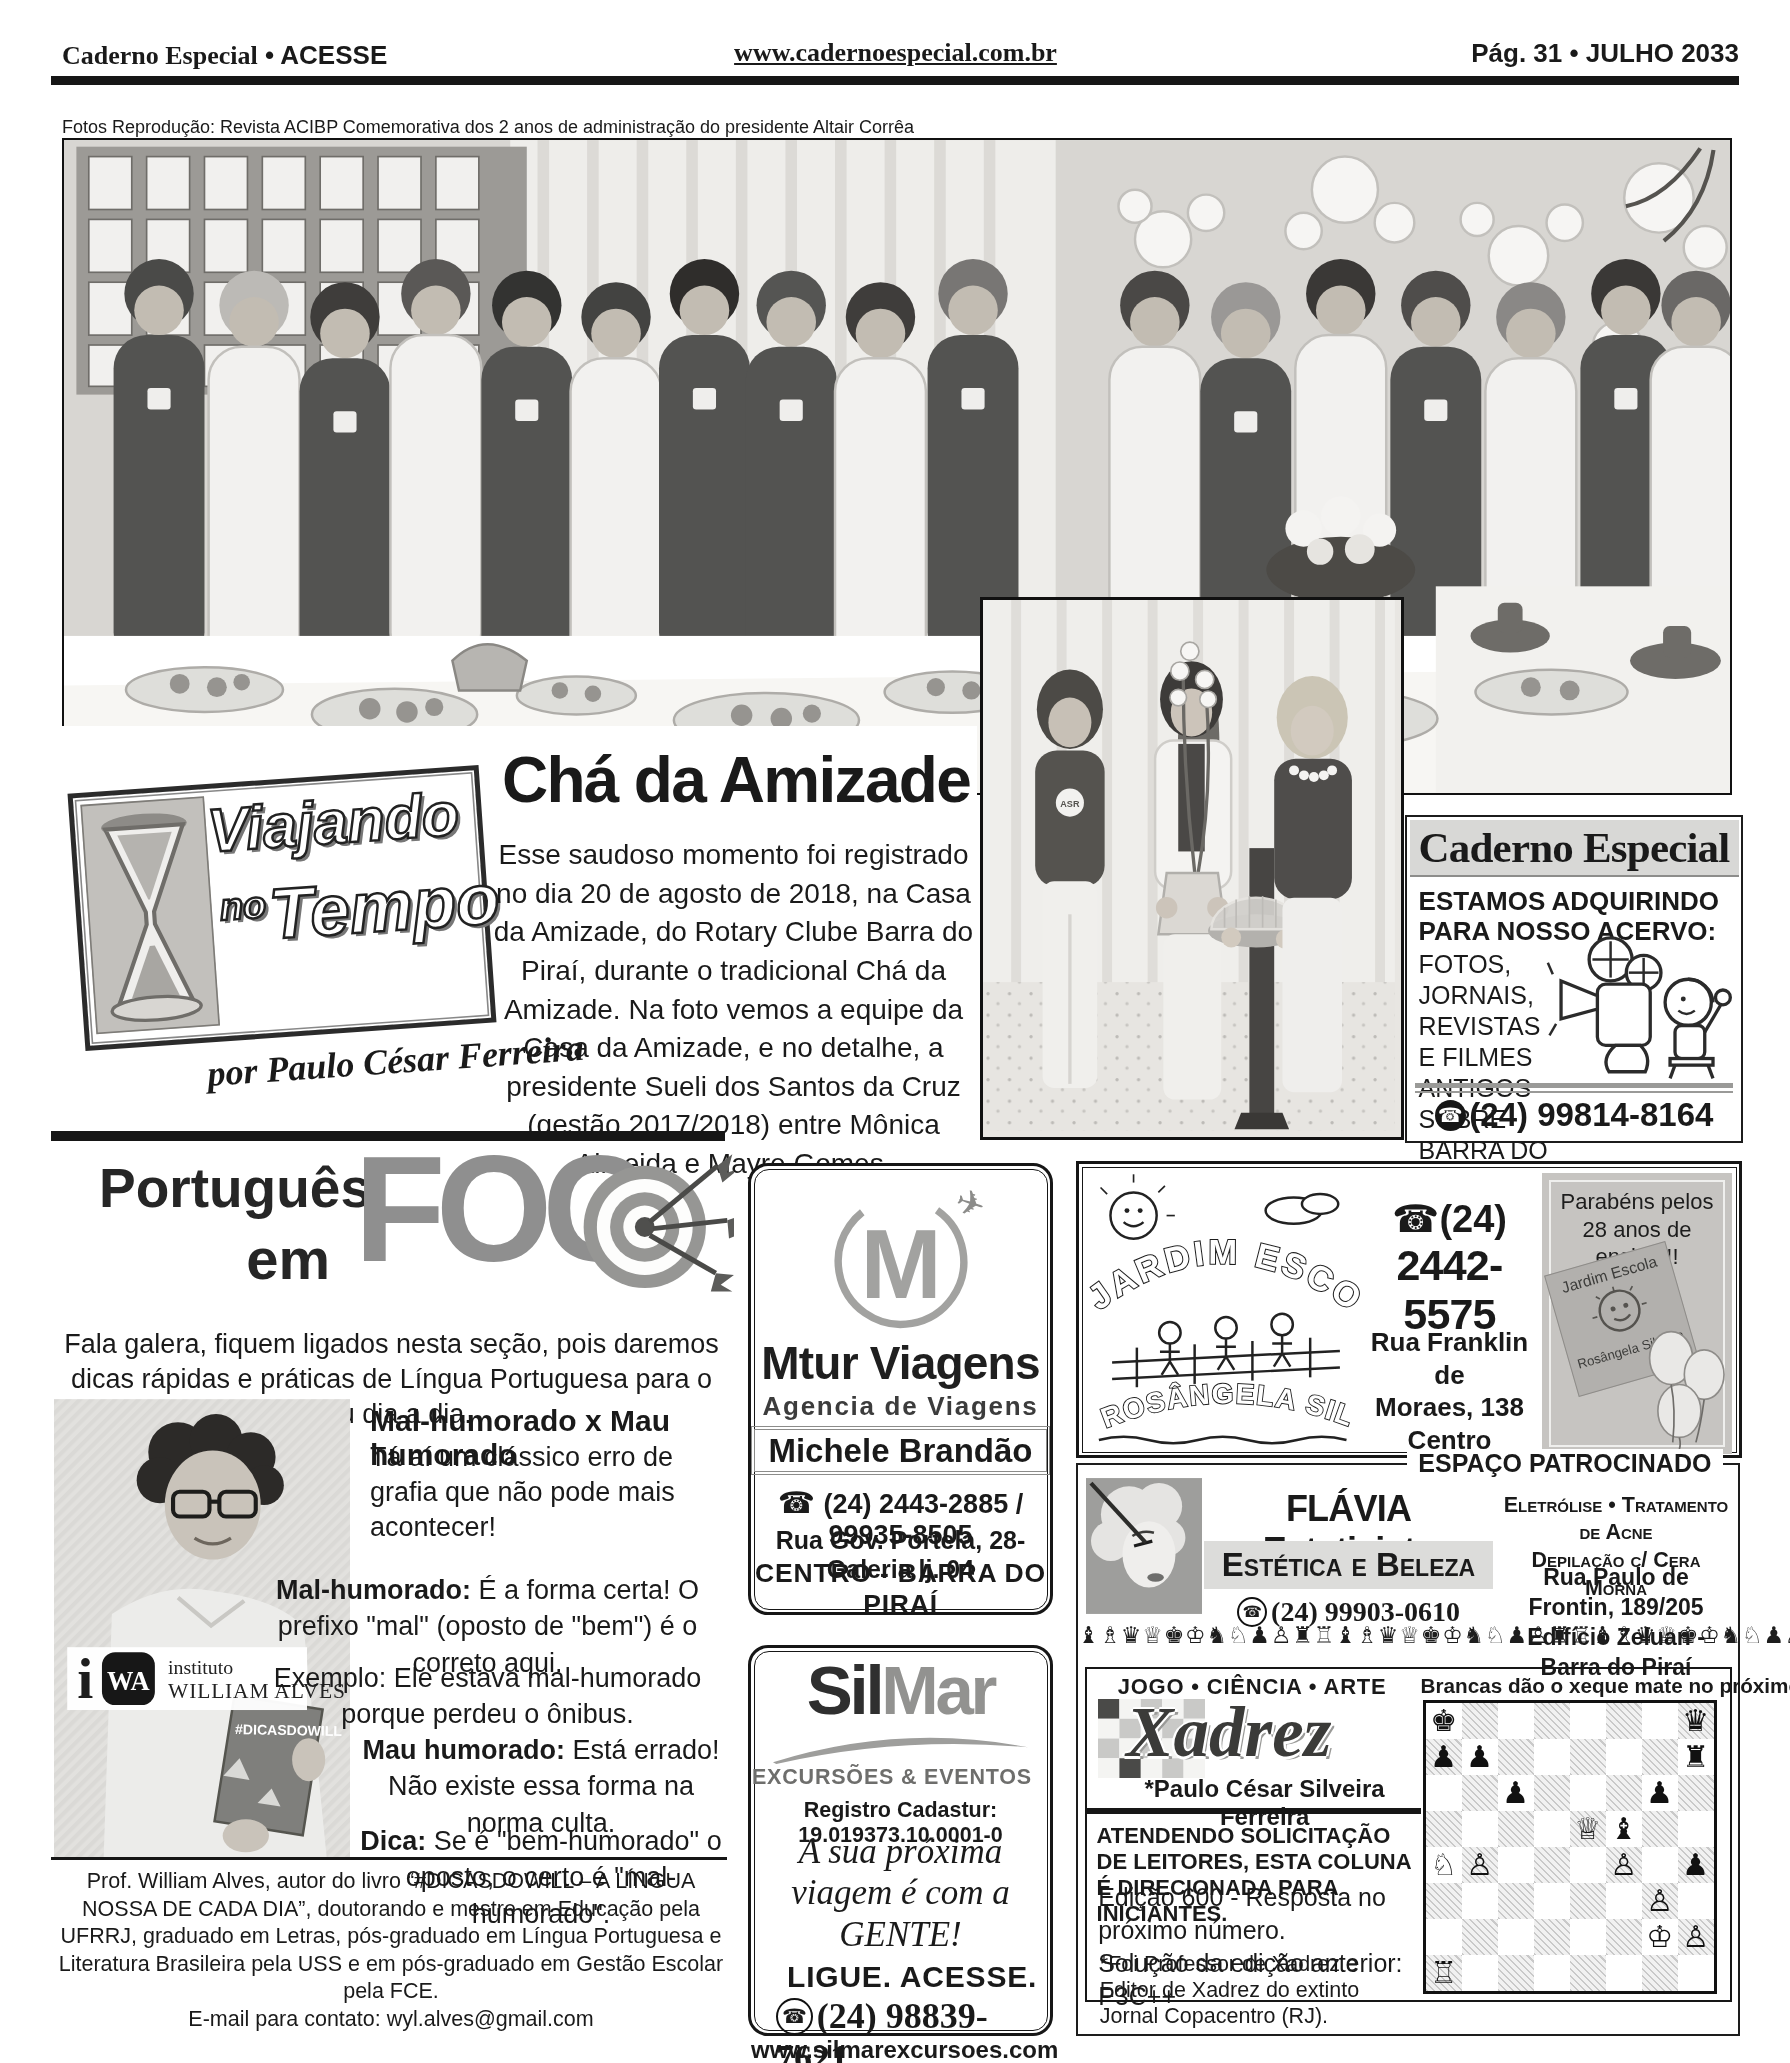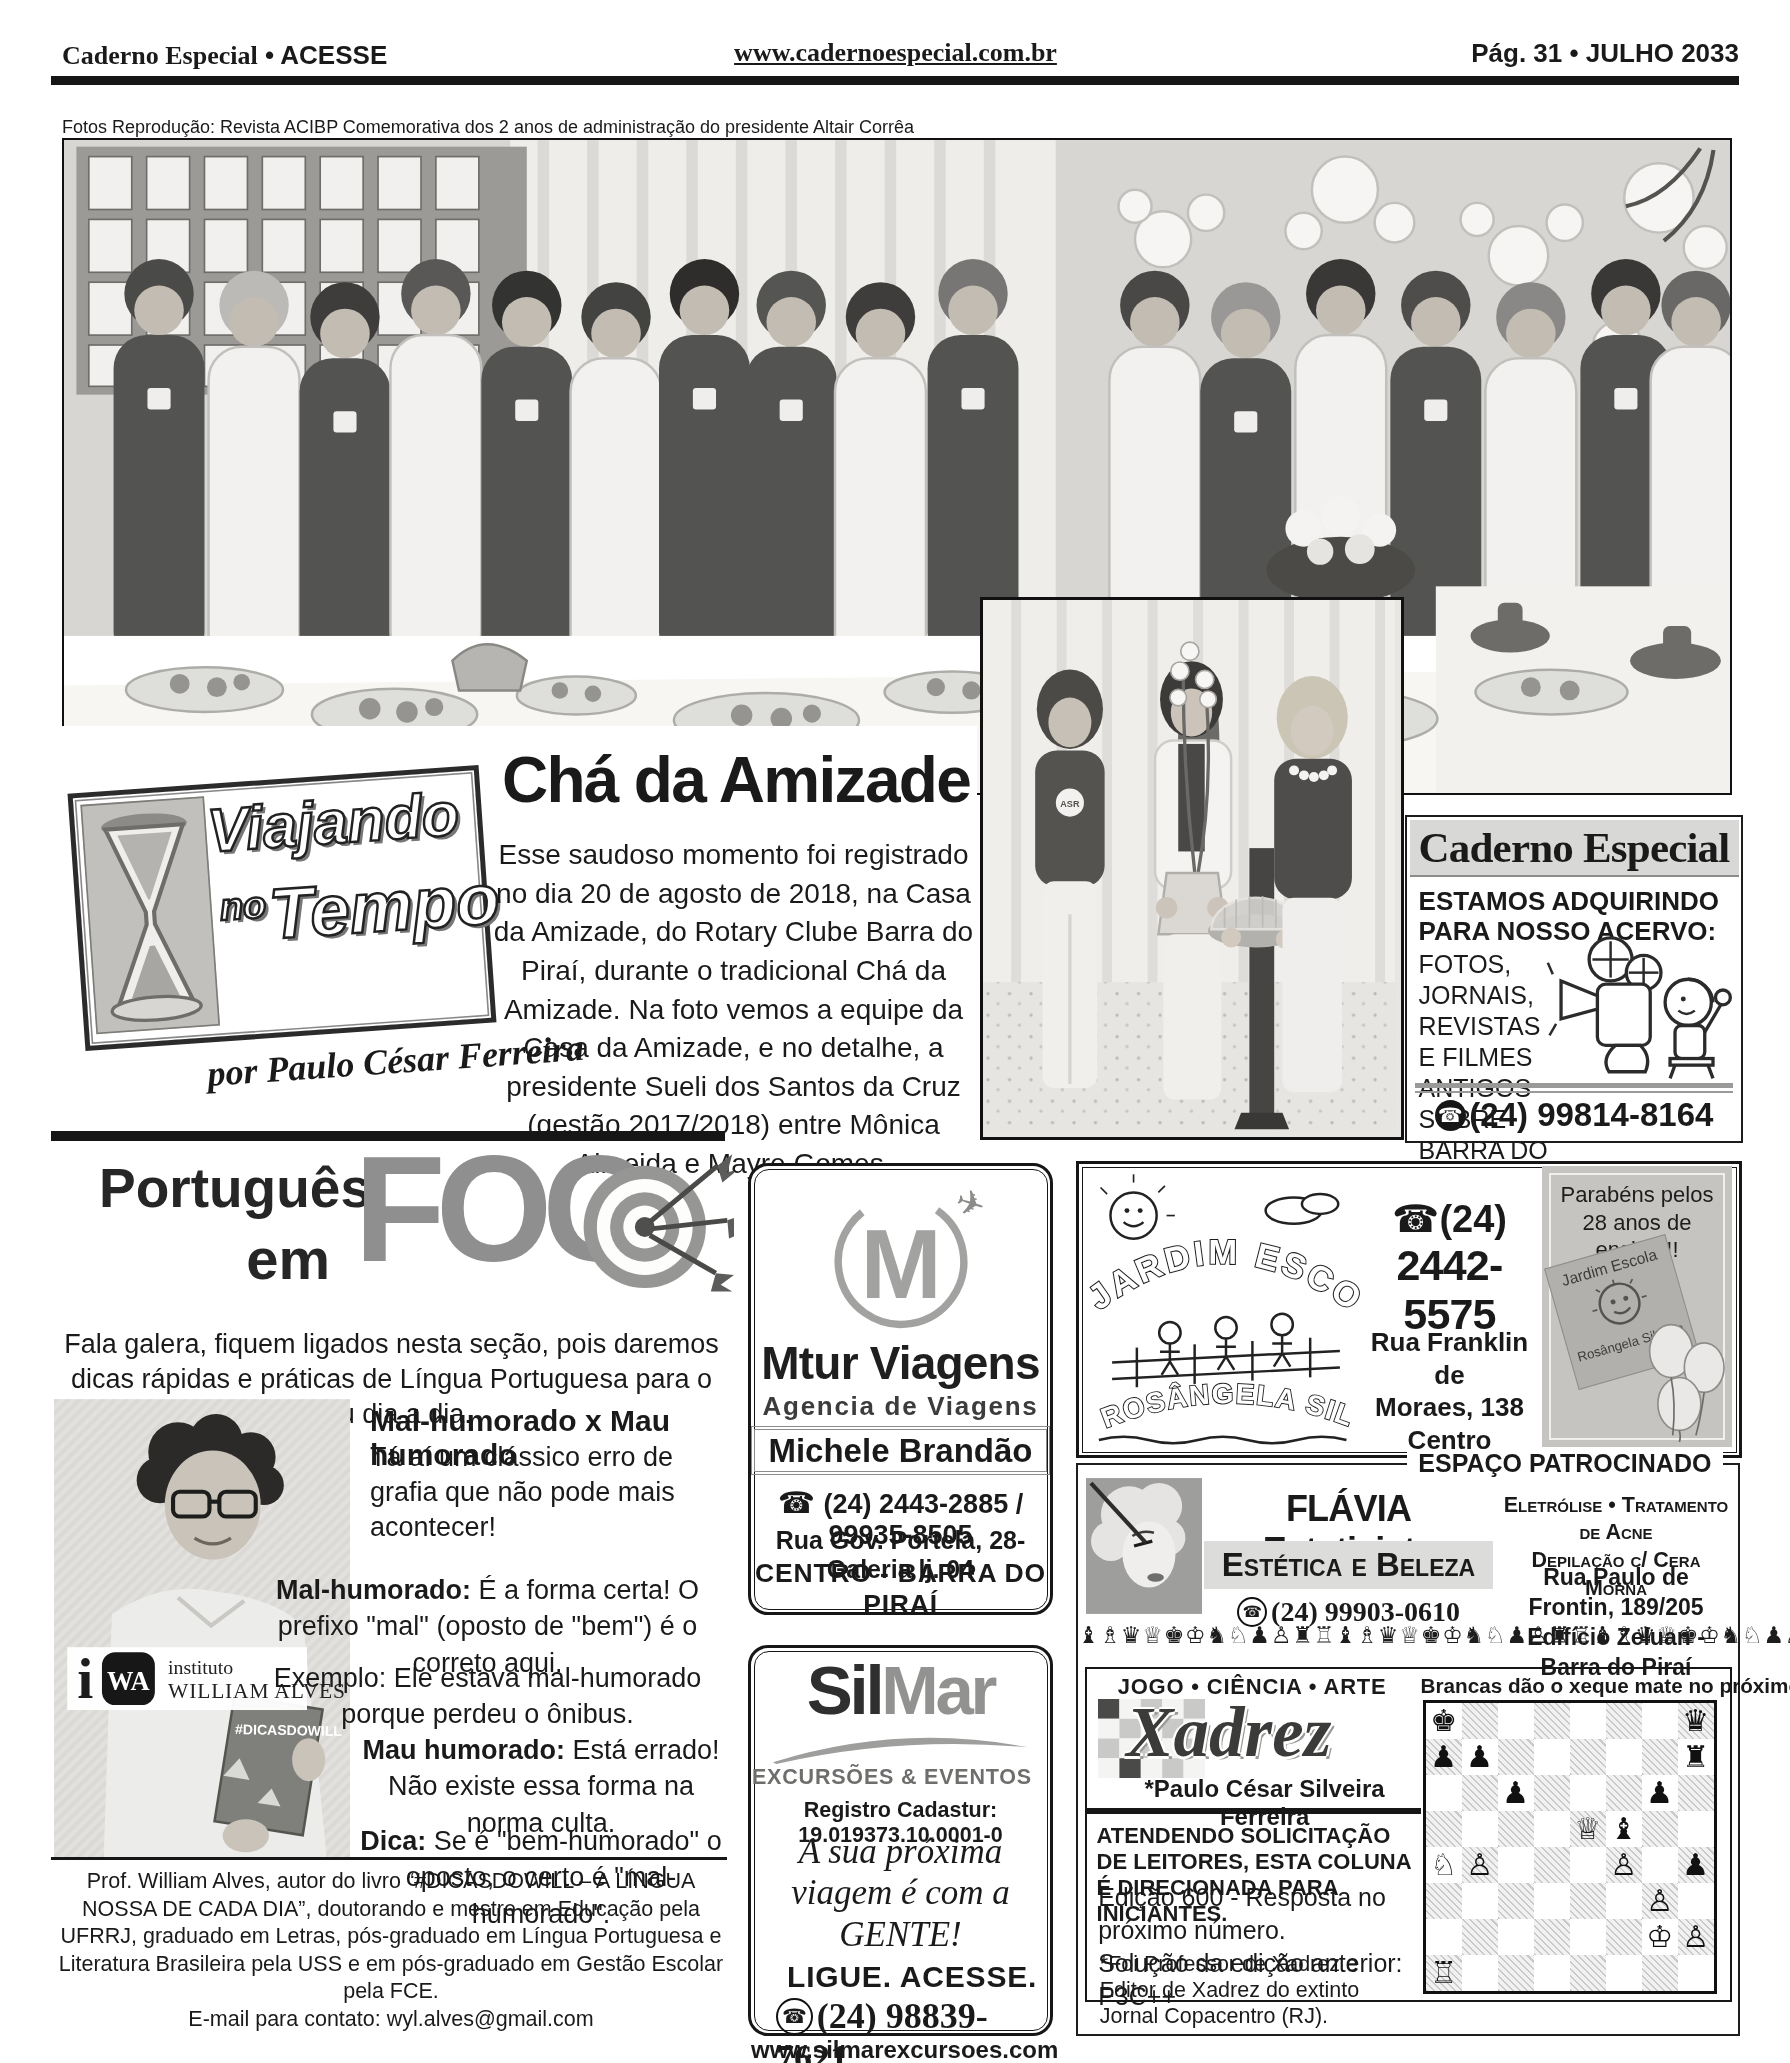--- a/index.html
+++ b/index.html
@@ -568,21 +568,21 @@
     <div class="abs ctr" style="left:288px;top:33px;width:165px;">
       <span style="font-size:38px;">☎</span><span class="b" style="font-size:38px;">(24)</span>
       <div class="b" style="font-size:43px;letter-spacing:-0.8px;">2442-5575</div>
     </div>
     <div class="abs ctr b" style="left:281px;top:162px;width:179px;font-size:26px;line-height:1.25;">
       <span>Rua Franklin de</span><br>
       <span>Moraes, 138</span><br>
       <span>Centro</span><br>
       <span>Barra do Piraí</span>
     </div>
-    <div class="abs" style="left:463px;top:2px;width:190px;height:281px;background:#c6c4c1;">
+    <div class="abs" style="left:463px;top:9px;width:190px;height:281px;background:#c6c4c1;">
       <div class="abs" style="inset:6.6px;border:2.5px solid #efefed;"></div>
       <div class="abs ctr" style="left:0;right:0;top:15px;font-size:22px;line-height:1.25;color:#1d1d1d;">
         <span>Parabéns pelos</span><br>
         <span>28 anos de ensino!!!</span>
       </div>
       <div class="abs" style="left:16.5px;top:83px;width:124px;height:124px;background:#b2b0ad;border:1.7px solid #8e8c89;transform:rotate(-16deg);">
         <div class="ctr" style="font-size:15.7px;color:#3c3c3a;padding-top:6.6px;">Jardim Escola</div>
         <svg width="124" height="58" viewBox="0 0 150 70">
             <circle cx="75" cy="34" r="24" fill="none" stroke="#55534f" stroke-width="3"></circle>
             <circle cx="68" cy="30" r="3" fill="#55534f"></circle>

